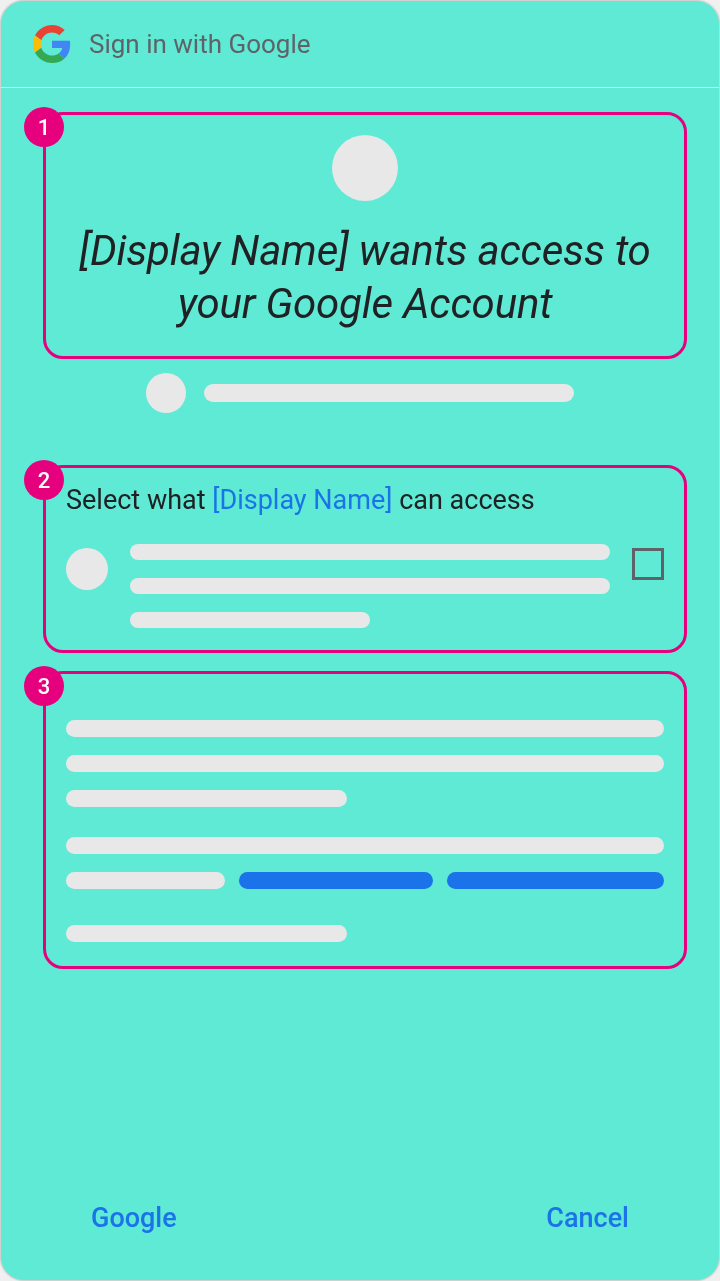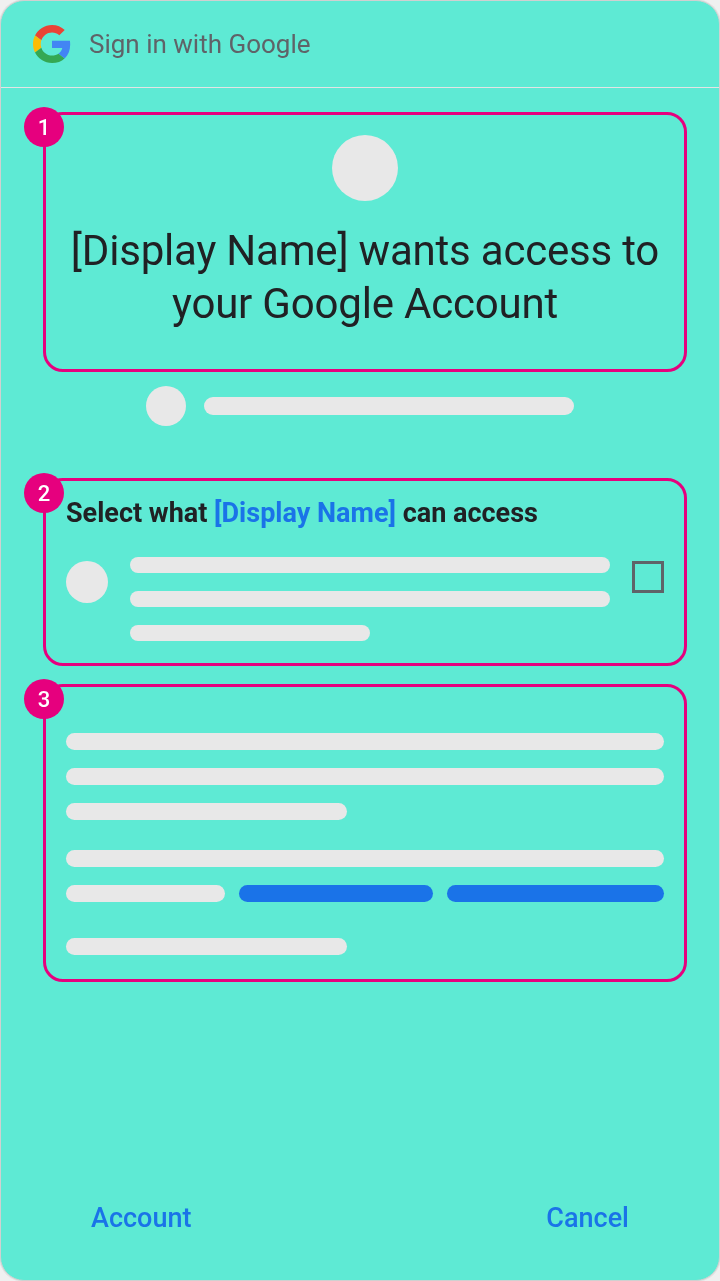--- a/index.html
+++ b/index.html
@@ -71,38 +71,39 @@
       display: inline-block;
       background: #e8e8e8;
       border-radius: 50%;
     }
     .s1 .circle { width: 66px; height: 66px; margin-top: 4px; }
     .s1 h1 {
       font-size: 42px;
       line-height: 1.25;
       font-weight: 400;
       color: #202124;
-      margin: 20px 4px 21px;
+      margin: 20px 4px 8px;
       letter-spacing: -0.2px;
+      font-style: italic;
     }
     .account-row {
       display: flex;
       align-items: center;
       justify-content: center;
       gap: 18px;
       margin: 14px 32px 6px;
     }
     .account-row .circle { width: 40px; height: 40px; }
     .bar { background: #e8e8e8; border-radius: 10px; }
     .account-row .bar { width: 370px; height: 18px; }
     
     .s2 { margin-top: 52px; }
     .s2 h2, .s3 h2 {
       font-size: 27px;
-      font-weight: 700;
+      font-weight: 400;
       color: #202124;
       margin-bottom: 6px;
     }
     .link-blue { color: #1a73e8; }
     .perm-row {
       display: flex;
       align-items: flex-start;
       gap: 22px;
       margin-top: 28px;
     }
@@ -212,17 +213,17 @@
         </div>
         <div class="para2-row3">
             <div class="bar"></div>
           </div>
       </div>
     </div>
 
   </div>
 
   <div class="footer">
-    <button>Account</button>
+    <button>Google</button>
     <button>Cancel</button>
   </div>
 
 </div>
 
 </body></html>

